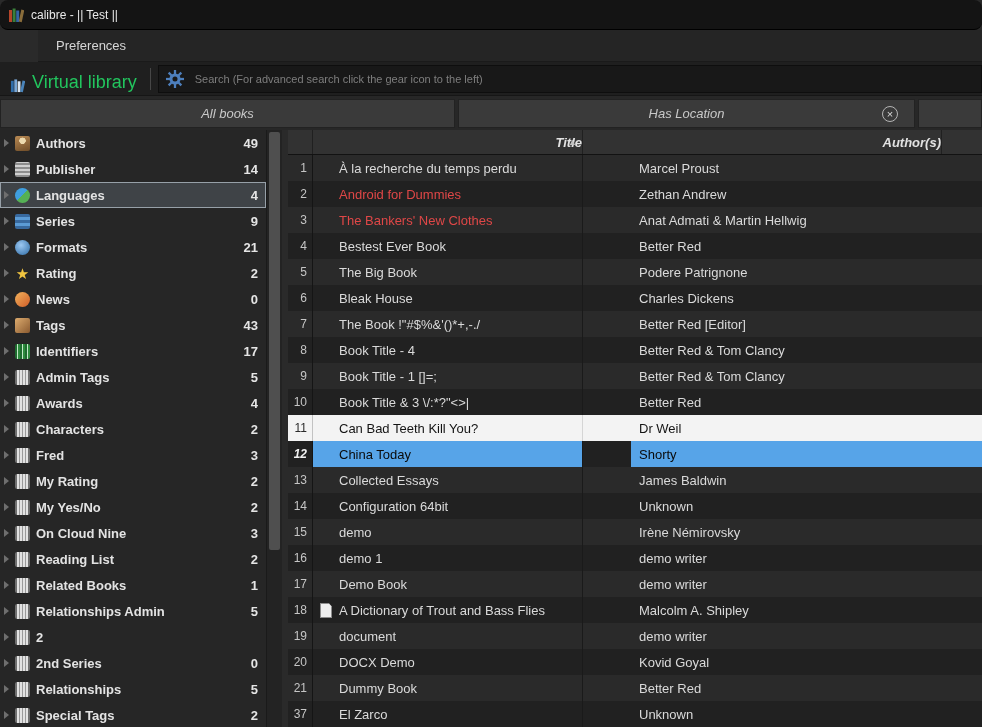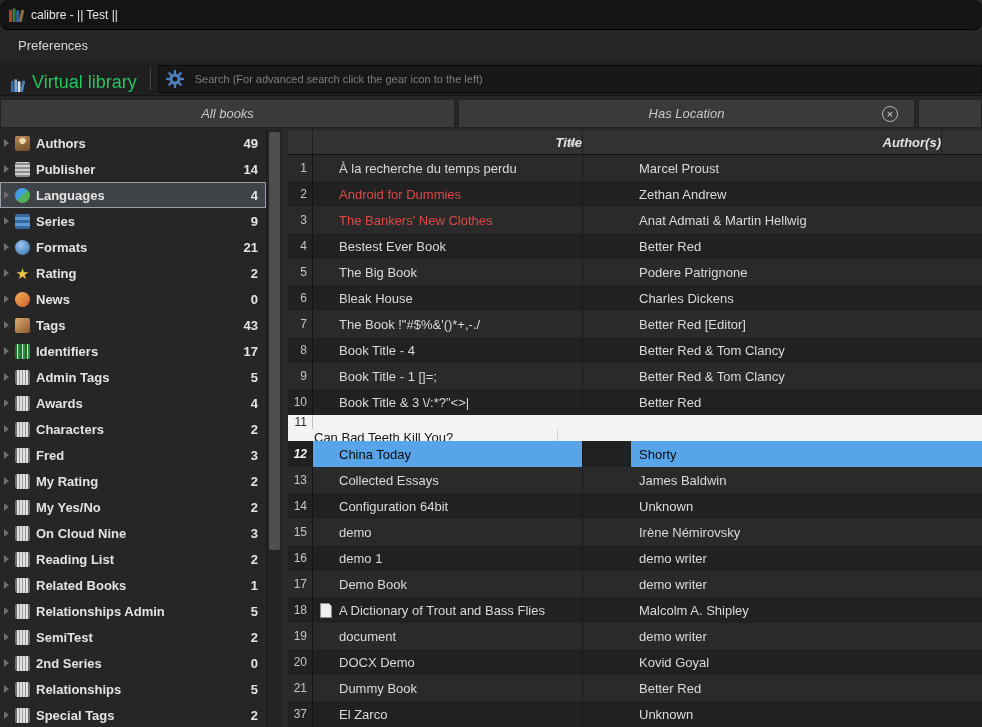--- a/index.html
+++ b/index.html
@@ -20,20 +20,21 @@
     border-bottom: 1px solid #000;
     border-radius: 8px;
   }
   .title-text { color: #e9e9e9; font-size: 12px; }
 
   
   .menubar {
     height: 32px; flex: none; background: #252525;
     display: flex; align-items: center; padding-left: 10px;
     border-bottom: 1px solid #1a1a1a;
+    margin-left: 38px;
   }
   .menu-item { color: #d6d6d6; padding: 4px 8px; cursor: default; }
 
   
   .toolbar {
     height: 34px; flex: none; background: #1f1f1f;
     display: flex; align-items: center; padding-left: 8px;
     border-bottom: 1px solid #161616;
   }
   .vl-button {
@@ -144,21 +145,21 @@
   .icon-slot { width: 14px; height: 16px; flex: none; display: flex; align-items: center; }
   .doc-icon {
     visibility: hidden; width: 12px; height: 15px;
     background: #efefef; border: 1px solid #8d8d8d;
     clip-path: polygon(0 0, 68% 0, 100% 28%, 100% 100%, 0 100%);
   }
   .doc-icon.visible { visibility: visible; }
   .t-red { color: #df4747; }
 
   
-  .row.highlighted { background: #f3f3f3 !important; color: #141414; flex-direction: column; }
+  .row.highlighted { background: #f3f3f3 !important; color: #141414; }
   .row.highlighted .c-num { color: #2b2b2b; border-right-color: #c2c2c2; }
   .row.highlighted .c-title, .row.highlighted .c-authors { border-right-color: #d5d5d5; }
 
   
   .row.selected .c-title, .row.selected .c-authors, .row.selected .c-extra {
     background: #57a4e8; color: #0a0a0a;
   }
   .row.selected .c-num { font-weight: bold; font-style: italic; color: #f2f2f2; }
 </style>
 </head>
@@ -341,21 +342,20 @@
   </div>
           <div class="sb-item">
     <span class="chev"></span>
     <span class="sb-icon ic-custom-column"></span>
     <span class="sb-label">Relationships Admin</span>
     <span class="sb-count">5</span>
   </div>
           <div class="sb-item">
     <span class="chev"></span>
     <span class="sb-icon ic-custom-column"></span>
-    <span class="sb-label">SemiTest</span>
     <span class="sb-count">2</span>
   </div>
           <div class="sb-item">
     <span class="chev"></span>
     <span class="sb-icon ic-custom-column"></span>
     <span class="sb-label">2nd Series</span>
     <span class="sb-count">0</span>
   </div>
           <div class="sb-item">
     <span class="chev"></span>

